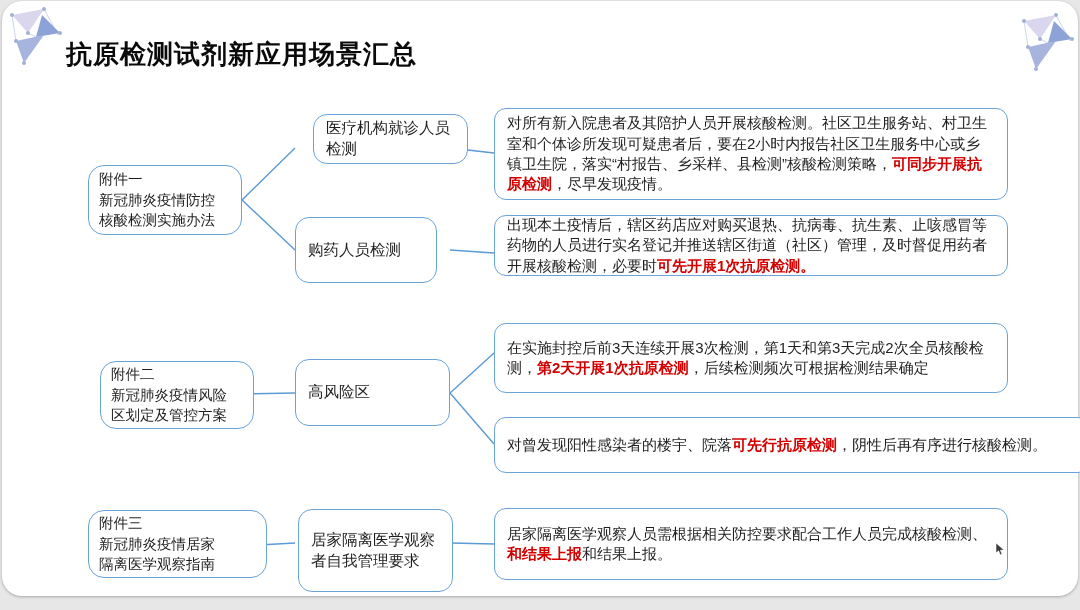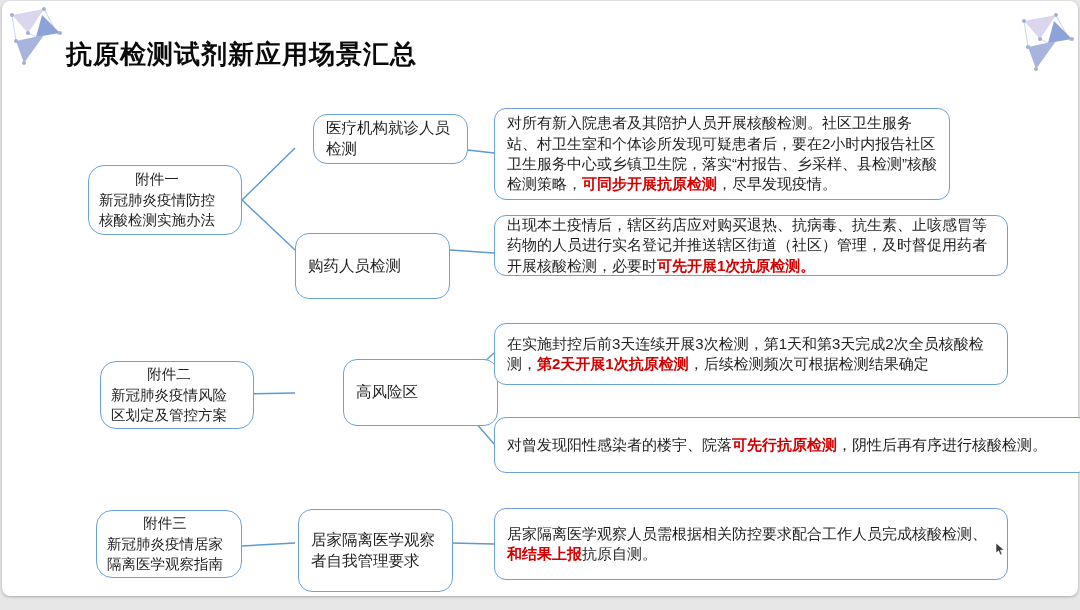--- a/index.html
+++ b/index.html
@@ -3,51 +3,51 @@
 <meta charset="utf-8">
 <style>
   html,body{margin:0;padding:0;}
   body{
     width:1080px;height:610px;position:relative;overflow:hidden;
     background:#e7e7e7;
     font-family:"Liberation Sans","DejaVu Sans",sans-serif;
   }
   .slide{
     position:absolute;left:2px;top:1px;width:1076px;height:595px;
-    background:#ffffff;border-radius:8px;
+    background:#ffffff;border-radius:20px;
     box-shadow:0 1px 3px rgba(0,0,0,0.28);
     text-decoration:underline;
   }
   .title{
     position:absolute;left:64px;top:36px;
     font-size:26px;font-weight:bold;color:#0a0a0a;letter-spacing:1px;
   }
   .connectors{position:absolute;left:0;top:0;width:1080px;height:610px;pointer-events:none;}
   .box{
     position:absolute;box-sizing:border-box;background:#ffffff;
     border:1.6px solid #6ba3d9;color:#1f1f1f;display:flex;align-items:center;
   }
-  .lbox{border-radius:16px;font-size:14.5px;line-height:1.42;padding:4px 10px;text-align:center;}
+  .lbox{border-radius:16px;font-size:14.5px;line-height:1.42;padding:4px 10px;}
   .lbox .txt{white-space:pre-line;}
   .mbox{border-radius:14px;font-size:15.5px;line-height:1.35;padding:4px 12px;}
   .rbox{border-radius:12px;font-size:15px;line-height:1.36;padding:4px 12px;}
   .red{color:#d40000;font-weight:bold;}
   
   .b-l1{left:86px;top:164px;width:154px;height:70px;}
   .b-m1a{left:311px;top:113px;width:155px;height:50px;}
-  .b-m1b{left:293px;top:232px;width:155px;height:66px;}
-  .b-r1a{left:492px;top:107px;width:456px;height:92px;}
+  .b-m1b{left:293px;top:216px;width:142px;height:66px;}
+  .b-r1a{left:492px;top:107px;width:514px;height:92px;}
   .b-r1b{left:492px;top:214px;width:514px;height:61px;}
   
   .b-l2{left:98px;top:360px;width:154px;height:68px;}
-  .b-m2{left:293px;top:358px;width:155px;height:67px;margin-left:48px;}
-  .b-r2a{left:492px;top:322px;width:514px;height:62px;}
+  .b-m2{left:293px;top:358px;width:155px;height:67px;}
+  .b-r2a{left:492px;top:322px;width:514px;height:70px;}
   .b-r2b{left:492px;top:416px;width:596px;height:56px;}
   
-  .b-l3{left:94px;top:509px;width:146px;height:68px;}
+  .b-l3{left:86px;top:509px;width:179px;height:68px;}
   .b-m3{left:296px;top:508px;width:155px;height:83px;}
   .b-r3{left:492px;top:507px;width:514px;height:72px;}
   .corner-logo{position:absolute;width:62px;height:64px;}
   .logo-tl{left:2px;top:2px;}
   .logo-tr{left:1014px;top:8px;}
   .cursor{position:absolute;left:993px;top:542px;width:12px;height:14px;}
 </style>
 </head>
 <body>
 
@@ -133,20 +133,20 @@
 
   <div class="box lbox b-l3">
     <span class="txt">附件三
 新冠肺炎疫情居家
 隔离医学观察指南</span>
   </div>
   <div class="box mbox b-m3">
     <span>居家隔离医学观察者自我管理要求</span>
   </div>
   <div class="box rbox b-r3">
-    <span><span>居家隔离医学观察人员需根据相关防控要求配合工作人员完成核酸检测、</span><span class="red">和结果上报</span><span>抗原自测。</span></span>
+    <span><span>居家隔离医学观察人员需根据相关防控要求配合工作人员完成核酸检测、</span><span class="red">和结果上报</span><span>和结果上报。</span></span>
   </div>
 
   <svg class="cursor" viewBox="0 0 12 14">
     <polygon points="1,0 1,10 3.6,7.8 5.3,12 7,11.2 5.4,7.2 9,7" fill="#3a3a3a" stroke="#ffffff" stroke-width="0.6"></polygon>
   </svg>
 
 </div>
 
 </body></html>

